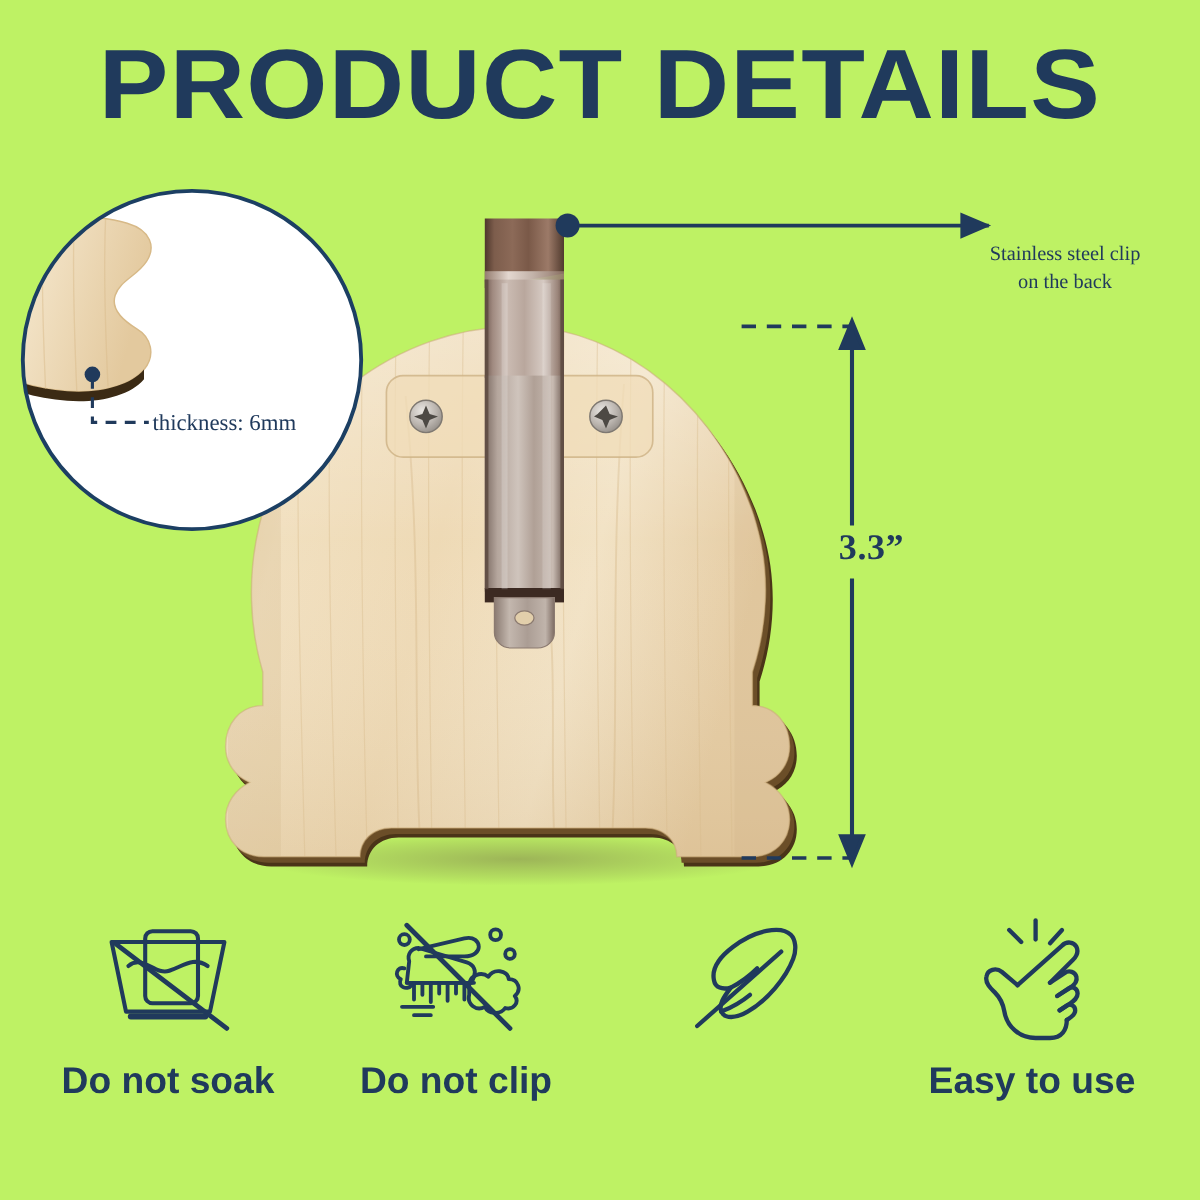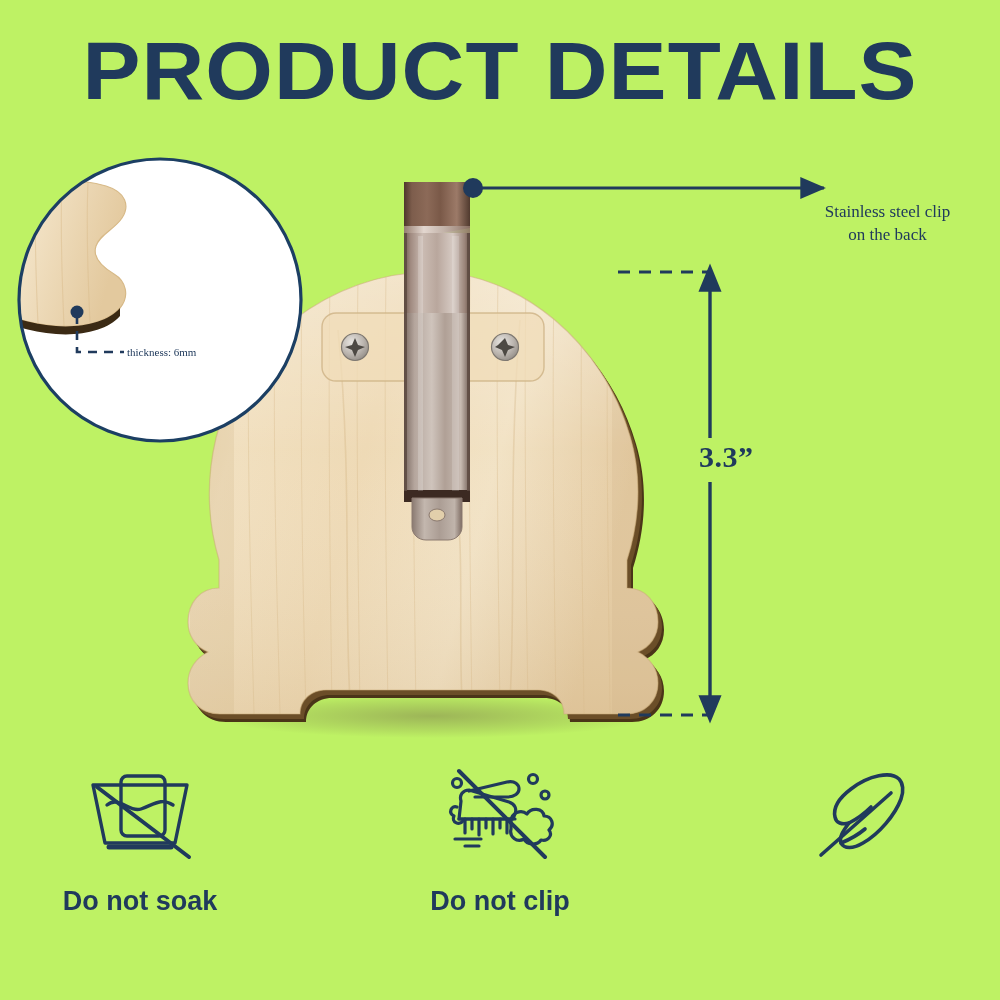--- a/index.html
+++ b/index.html
@@ -57,21 +57,21 @@
     left: 780px;
     top: 200px;
     width: 215px;
     text-align: center;
     font-size: 17px;
     line-height: 23px;
   }
   .thickness-label {
     left: 127px;
     top: 342px;
-    font-size: 11px;
+    font-size: 19px;
     line-height: 21px;
     white-space: nowrap;
   }
   .dim-label {
     left: 672px;
     top: 440px;
     font-size: 30px;
     font-weight: bold;
     line-height: 34px;
     letter-spacing: 0.5px;
@@ -99,21 +99,21 @@
   }
   .feature-icon {
     width: 130px;
     height: 120px;
     display: block;
   }
   .feature-label {
     margin-top: 8px;
     font-family: "Liberation Sans", sans-serif;
     font-weight: bold;
-    font-size: 27px;
+    font-size: 31px;
     line-height: 36px;
     color: #203a5c;
     text-align: center;
     white-space: nowrap;
   }
 </style>
 </head>
 <body>
 
 <div id="page">
@@ -448,16 +448,43 @@
                    C109,36 108,28 104,24 Z"></path>
 
           <path d="M26,100 L96,38"></path>
 
           <path d="M54,68 C62,64 70,58 76,52"></path>
           <path d="M46,88 C56,84 64,79 70,74"></path>
         </g>
       </svg>
     </div>
 
+    <div class="feature">
+      <svg class="feature-icon" viewBox="0 0 130 120">
+        <g fill="none" stroke="#203a5c" stroke-width="3.6" stroke-linecap="round" stroke-linejoin="round">
+
+          <path d="M46,20 L56,30"></path>
+          <path d="M68,12 L68,28"></path>
+          <path d="M90,20 L80,31"></path>
+
+          <path d="M53,66 L90,33 C94,29 100,30 102,34
+                   C104,38 102,42 99,45 L80,64"></path>
+
+          <path d="M80,64 L92,56 C96,53 101,55 102,59
+                   C103,63 100,66 97,68 L86,75"></path>
+          <path d="M86,75 L95,69 C99,66 103,69 103,73
+                   C103,77 100,79 97,81 L88,87"></path>
+          <path d="M88,87 L94,83 C97,81 101,83 101,87
+                   C101,91 97,93 94,95"></path>
+
+          <path d="M53,66 L40,55 C35,51 28,53 27,59
+                   C26,64 30,68 34,72
+                   C38,76 41,82 42,88
+                   C44,100 54,110 68,110
+                   L80,110 C90,110 94,103 94,95"></path>
+        </g>
+      </svg>
+      <div class="feature-label">Easy to use</div>
+    </div>
 
   </div>
 
 </div>
 
 </body></html>

